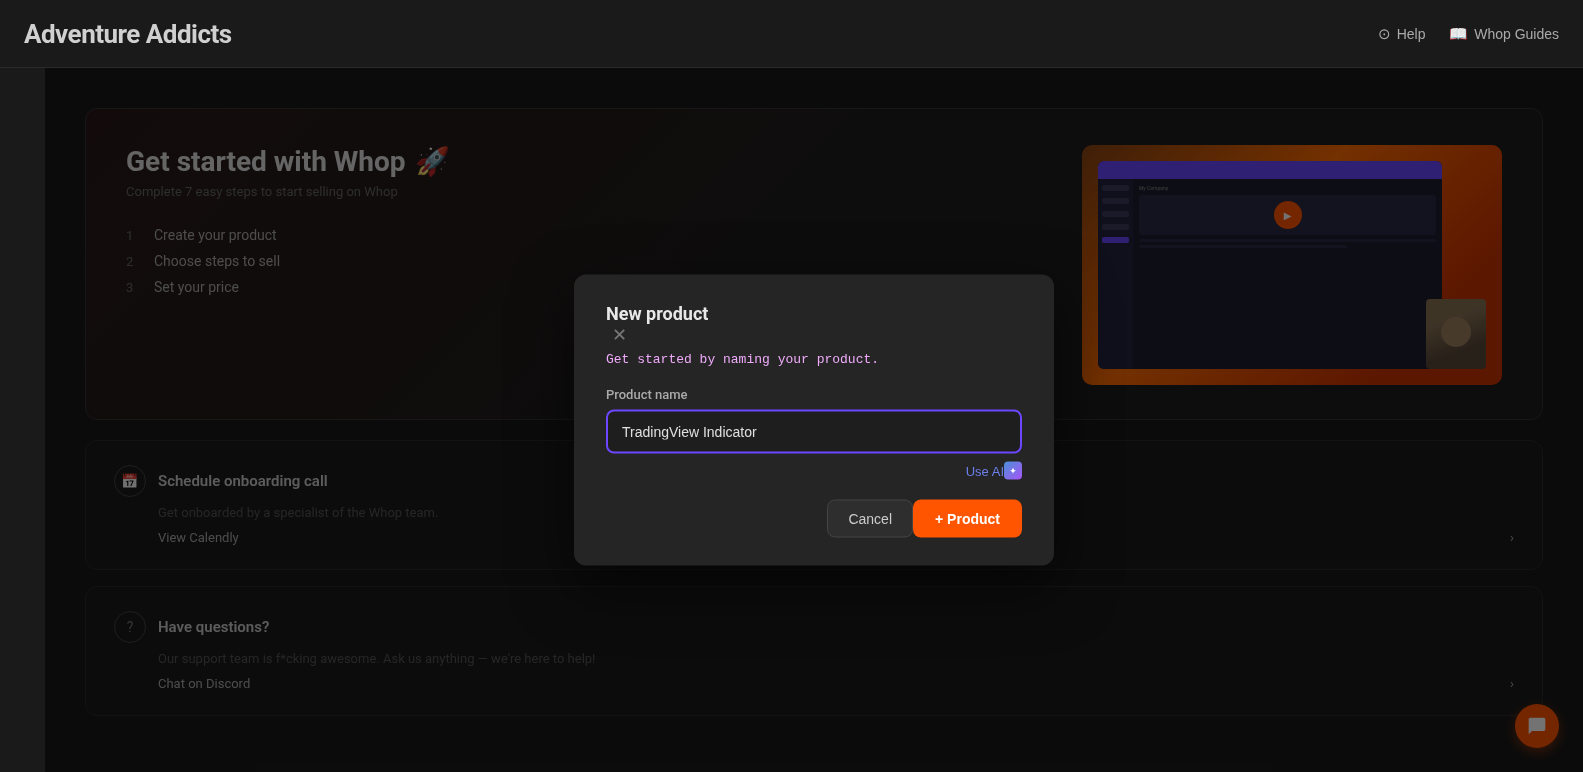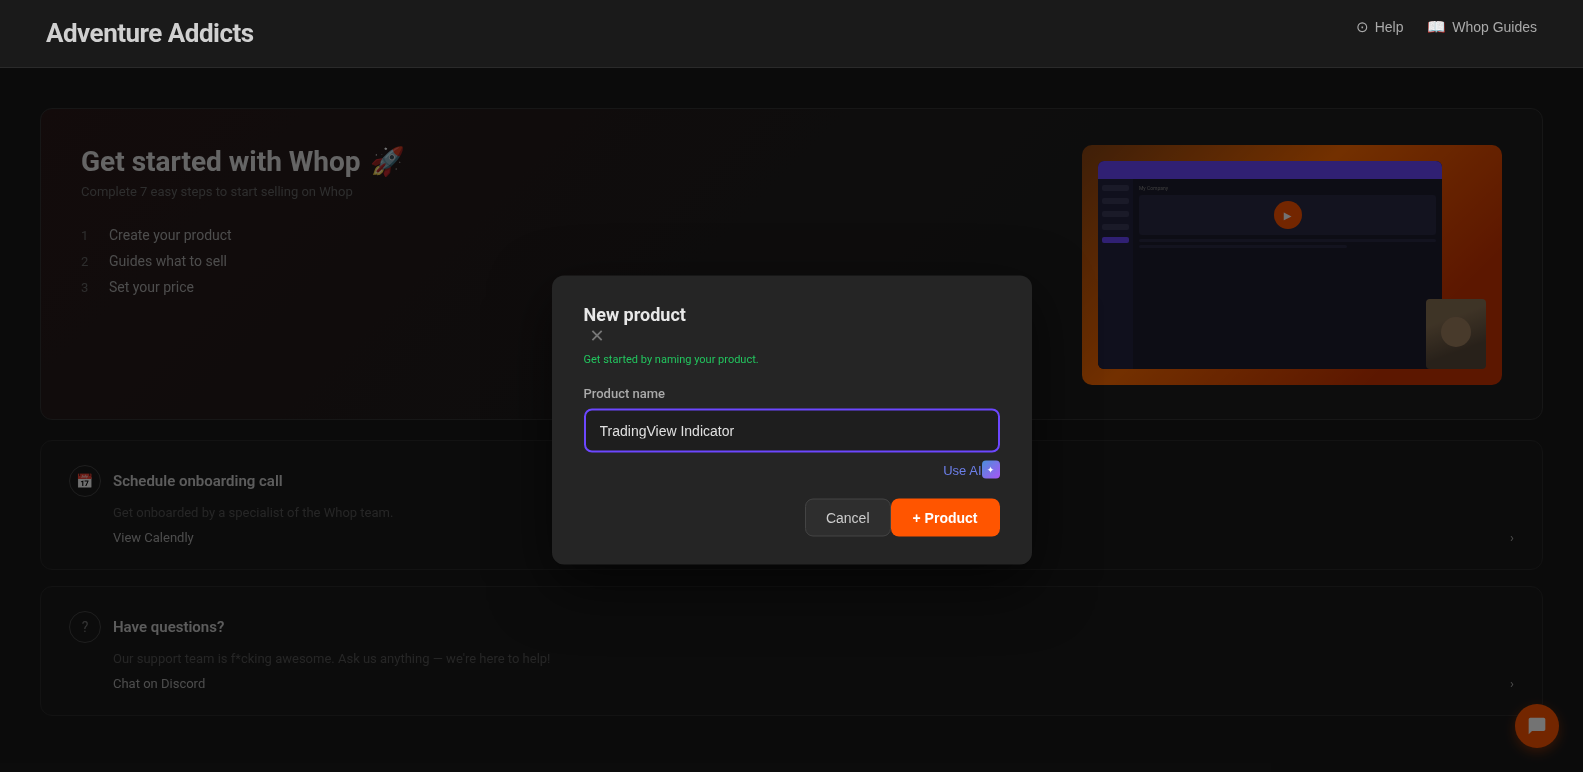--- a/index.html
+++ b/index.html
@@ -9,23 +9,23 @@
       height: 772px;
       background-color: #1a1a1a;
       font-family: -apple-system, BlinkMacSystemFont, 'Segoe UI', Roboto, sans-serif;
       overflow: hidden;
       position: relative;
     }
 
     
     .header {
       display: flex;
-      align-items: flex-start;
+      align-items: center;
       justify-content: space-between;
-      padding: 18px 46px;
+      padding: 18px 24px;
       background-color: #1a1a1a;
       border-bottom: 1px solid #2a2a2a;
       height: 68px;
     }
 
     .app-title {
       font-size: 26px;
       font-weight: 700;
       color: #d0d0d0;
       letter-spacing: -0.5px;
@@ -46,20 +46,21 @@
       cursor: pointer;
       background: none;
       border: none;
     }
 
     
     .main {
       display: flex;
       height: calc(772px - 68px);
       position: relative;
+      margin-left: 45px;
     }
 
     .content-area {
       flex: 1;
       padding: 40px 40px;
       display: flex;
       flex-direction: column;
       gap: 0;
     }
 
@@ -325,23 +326,24 @@
       background: none;
       border: none;
       color: #777;
       font-size: 18px;
       cursor: pointer;
       line-height: 1;
       padding: 2px 6px;
     }
 
     .modal-subtitle {
-      font-size: 11px;
-      color: #22c55e;
+      font-size: 13px;
+      color: #f0abfc;
       margin-bottom: 20px;
+      font-family: Liberation Mono, monospace;
     }
 
     .modal-label {
       font-size: 13px;
       color: #aaa;
       margin-bottom: 8px;
       font-weight: 500;
     }
 
     .modal-input {
@@ -465,21 +467,21 @@
           <span>🚀</span>
         </div>
         <div class="get-started-subtitle">Complete 7 easy steps to start selling on Whop</div>
         <ul class="steps-list">
           <li class="step-item">
             <span class="step-num">1</span>
             <span>Create your product</span>
           </li>
           <li class="step-item">
             <span class="step-num">2</span>
-            <span>Guides what to sell</span>
+            <span>Choose steps to sell</span>
           </li>
           <li class="step-item">
             <span class="step-num">3</span>
             <span>Set your price</span>
           </li>
         </ul>
       </div>
 
       <div class="preview-image">
         <div class="preview-screen">

